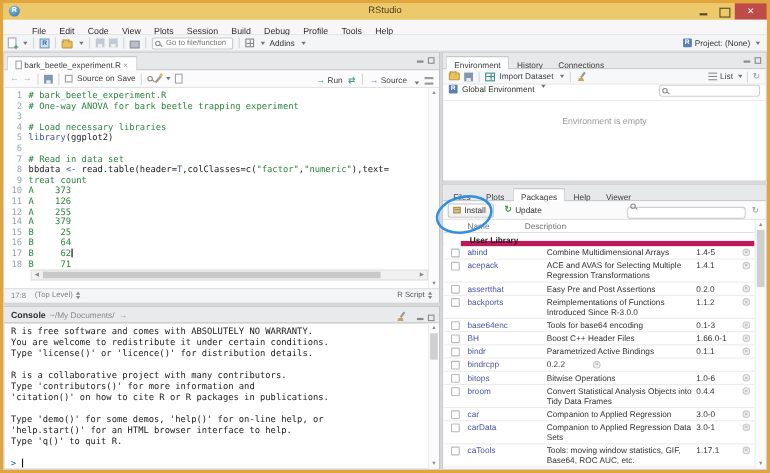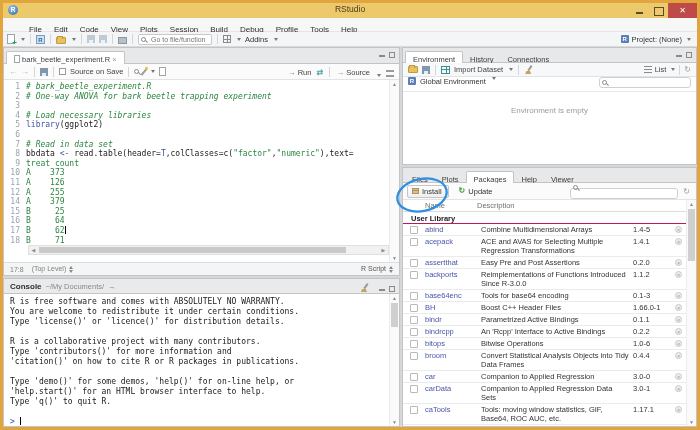--- a/index.html
+++ b/index.html
@@ -77,21 +77,21 @@
   .run-group{margin-left:auto;display:flex;align-items:flex-end;gap:5px;}
   .arr-green{color:#2e9e4c;font-weight:bold;font-size:8px;}
   .arr-teal{color:#49a5a2;font-weight:bold;font-size:8px;}
   .arr-blue{color:#6d88b0;font-weight:bold;font-size:8px;}
   .icon-lines{display:inline-block;width:8px;height:7px;border-top:2px solid #9a9a9a;border-bottom:2px solid #9a9a9a;}
   .editor{position:absolute;left:0;right:10px;top:32px;bottom:13px;overflow:hidden;background:#fff;font-family:"DejaVu Sans Mono",monospace;
     font-size:8px;line-height:9.6px;padding-top:2px;}
   .code-line{white-space:pre;height:9.6px;}
   .gutter{display:inline-block;width:22px;padding-right:6px;text-align:right;color:#9aa3ad;}
   .code-text{color:#1a1a1a;}
-  .tok-comment{color:#2c8540;font-style:italic;}
+  .tok-comment{color:#2c8540;}
   .tok-string{color:#2c8540;}
   .tok-keyword{color:#4254a5;}
   .tok-code{color:#1a1a1a;}
   .caret{display:inline-block;width:1px;height:8px;background:#000;vertical-align:-1px;}
   .hscroll{position:absolute;left:24px;right:10px;top:197px;height:10px;background:#f1f1f1;border:1px solid #e0e0e0;}
   .hs-thumb{position:absolute;left:10px;right:42px;top:1px;bottom:1px;background:#c9c9c9;}
   .hs-arrow{position:absolute;top:0;width:9px;height:8px;font-size:5px;color:#8a8a8a;text-align:center;line-height:8px;}
   .vscroll-src{position:absolute;right:0;top:32px;bottom:13px;width:10px;background:#fafafa;border-left:1px solid #ececec;}
   .vs-up{position:absolute;top:1px;left:0;right:0;font-size:5px;color:#8a8a8a;text-align:center;}
   .vs-down{position:absolute;bottom:1px;left:0;right:0;font-size:5px;color:#8a8a8a;text-align:center;}
@@ -136,26 +136,26 @@
   .btn{display:flex;align-items:center;gap:3px;border:1px solid #c6c6c6;border-radius:2px;
     background:linear-gradient(#fdfdfd,#efefef);padding:0 6px 0 4px;font-size:7.5px;color:#333;height:13px;}
   .icon-pkgbox{width:7px;height:6px;background:#d8c08a;border:1px solid #a9935f;position:relative;}
   .icon-pkgbox::after{content:"";position:absolute;left:0;right:0;top:1px;height:1px;background:#a9935f;}
   .icon-update{color:#3f9e3f;font-size:8px;font-weight:bold;line-height:8px;}
   .pkg-cols{position:absolute;left:0;right:10px;top:32px;height:12px;display:flex;align-items:center;
     font-size:7.5px;color:#707070;border-bottom:1px solid #dcdcdc;background:#fff;}
   .col-name{width:52px;margin-left:22px;}
   .col-desc{flex:1;}
   .col-ver{width:54px;margin-top:24px;}
-  .pkg-section{position:absolute;left:0;right:10px;top:44px;height:12px;font-size:7.5px;font-weight:bold;color:#1a1a1a;
-    padding:2px 0 0 8px;border-bottom:1px solid #be185d;background:#fff;}
+  .pkg-section{position:absolute;left:16px;right:10px;top:44px;height:12px;font-size:7.5px;font-weight:bold;color:#1a1a1a;
+    padding:2px 0 0 8px;border-bottom:5px solid #be185d;background:#fff;}
   .pkg-list{position:absolute;left:0;right:10px;top:56px;bottom:0;overflow:hidden;background:#fff;}
   .pkg-row{display:flex;align-items:flex-start;border-bottom:1px solid #ebebeb;padding:1px 0;font-size:7.5px;line-height:9px;}
   .pkg-cb{flex:none;width:8px;height:8px;border:1px solid #b9b9b9;border-radius:1px;background:#fff;margin:1px 7px 0 7px;}
-  .pkg-name{flex:none;width:56px;color:#4a55a8;}
+  .pkg-name{flex:none;width:72px;color:#4a55a8;}
   .pkg-desc{flex:1;color:#333;padding-right:4px;}
   .pkg-ver{flex:none;width:40px;color:#333;}
   .pkg-remove{flex:none;width:7px;height:7px;margin:1px 4px 0 2px;border:1px solid #c9c9c9;border-radius:50%;
     background:#ededed;color:#9a9a9a;font-size:5.5px;line-height:6px;text-align:center;}
   .vscroll-pkg{position:absolute;right:0;top:32px;bottom:0;width:10px;background:#fafafa;border-left:1px solid #ececec;}
   
   .annotation{position:absolute;left:391px;top:154px;pointer-events:none;}
 </style>
 </head>
 <body>
@@ -409,21 +409,20 @@
             <div class="pkg-row">
               <span class="pkg-cb"></span>
               <span class="pkg-name">bindr</span>
               <span class="pkg-desc">Parametrized Active Bindings</span>
               <span class="pkg-ver">0.1.1</span>
               <span class="pkg-remove">×</span>
             </div>
             <div class="pkg-row">
               <span class="pkg-cb"></span>
               <span class="pkg-name">bindrcpp</span>
-              <span class="pkg-desc">An 'Rcpp' Interface to Active Bindings</span>
               <span class="pkg-ver">0.2.2</span>
               <span class="pkg-remove">×</span>
             </div>
             <div class="pkg-row">
               <span class="pkg-cb"></span>
               <span class="pkg-name">bitops</span>
               <span class="pkg-desc">Bitwise Operations</span>
               <span class="pkg-ver">1.0-6</span>
               <span class="pkg-remove">×</span>
             </div>

